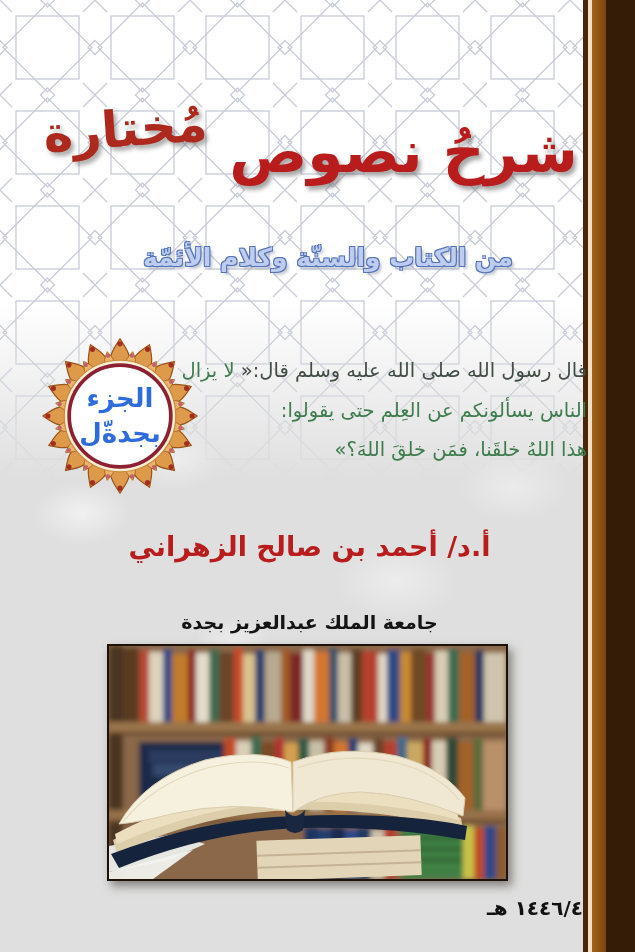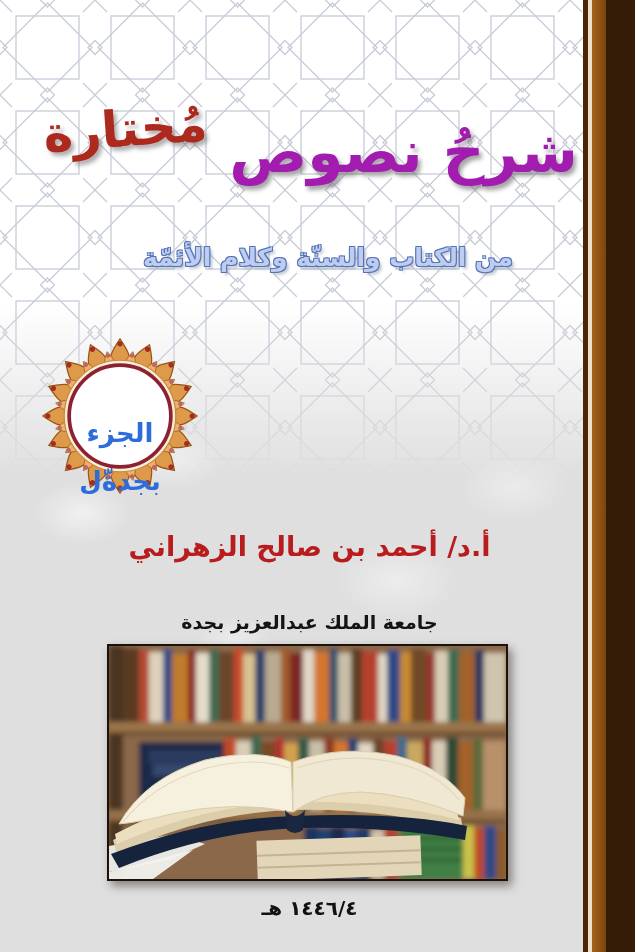--- a/index.html
+++ b/index.html
@@ -33,21 +33,21 @@
       radial-gradient(65px 42px at 30% 12%, rgba(255,255,255,.4), rgba(255,255,255,0) 70%);
   }
   
   .title{
     position:absolute;top:118px;left:0;width:583px;
     padding-left:38px;box-sizing:border-box;
     text-align:center;direction:rtl;font-weight:700;
     white-space:nowrap;
   }
   .t-blue{
-    font-size:58px;color:#a21caf;
+    font-size:58px;color:#b91c1c;
     text-shadow:3px 4px 4px rgba(105,105,105,.6);
     letter-spacing:1px;
   }
   .t-red{
     display:inline-block;position:relative;top:-26px;
     margin-right:16px;
     font-size:50px;color:#ad291d;
     transform:rotate(-4deg);
     text-shadow:3px 4px 4px rgba(105,105,105,.55);
   }
@@ -58,21 +58,21 @@
     font-size:25px;font-weight:700;color:#bdccef;
     text-shadow:
       1px 1px 0 #5474b8,-1px -1px 0 #5474b8,1px -1px 0 #5474b8,-1px 1px 0 #5474b8,
       3px 3px 3px rgba(120,130,150,.45);
   }
   
   .medallion{position:absolute;left:38px;top:334px;width:164px;height:164px;}
   .medallion svg{position:absolute;inset:0;}
   .vol-text{
     position:absolute;inset:0;display:flex;flex-direction:column;
-    align-items:center;justify-content:flex-end;gap:15px;
+    align-items:center;justify-content:center;gap:2px;
     direction:rtl;color:#2f6cdb;font-weight:700;font-size:26px;line-height:33px;
   }
   
   .hadith{
     position:absolute;top:351px;right:48px;width:382px;
     direction:rtl;text-align:right;
     font-size:19.5px;line-height:39.5px;font-weight:500;
     color:#3d7c4c;
   }
   .hadith .line{white-space:nowrap;}
@@ -91,21 +91,21 @@
   .photo{
     position:absolute;left:107px;top:644px;width:397px;height:233px;
     border:2px solid #1d1209;
     box-shadow:4px 5px 9px rgba(60,55,50,.55);
     overflow:hidden;background:#8a684a;
   }
   
   .date{
     position:absolute;top:896px;left:0;width:583px;
     padding-left:36px;box-sizing:border-box;
-    text-align:center;direction:rtl;
+    text-align:right;direction:rtl;
     font-size:20px;font-weight:700;color:#111;
   }
 </style>
 </head>
 <body>
 
 <div class="cover">
 
   <svg class="hero" width="583" height="500" viewBox="0 0 583 500">
     <defs>
@@ -195,20 +195,25 @@
       <use href="#petal2" transform="rotate(348.75 100 100)"></use>
       <circle cx="100" cy="100" r="68" fill="#f7ecd6" stroke="#c88a3a" stroke-width="1.5"></circle>
       <circle cx="100" cy="100" r="62" fill="#ffffff" stroke="#8c2132" stroke-width="4.5"></circle>
     </svg>
     <div class="vol-text">
       <div>الجزء</div>
       <div>بجدةّل</div>
     </div>
   </div>
 
+  <div class="hadith" dir="rtl">
+    <div class="line"><span class="intro">قال رسول الله صلى الله عليه وسلم قال:«</span><span> لا يزال</span></div>
+    <div class="line">الناس يسألونكم عن العِلم حتى يقولوا:</div>
+    <div class="line">هذا اللهُ خلقَنا، فمَن خلقَ اللهَ؟»</div>
+  </div>
 
   <div class="cline author">أ.د/ أحمد بن صالح الزهراني</div>
   <div class="cline university">جامعة الملك عبدالعزيز بجدة</div>
 
   <div class="photo">
     <svg width="397" height="233" viewBox="0 0 397 233">
       <defs>
         <filter id="blur1" x="-10%" y="-10%" width="120%" height="120%">
           <feGaussianBlur stdDeviation="2.4"></feGaussianBlur>
         </filter>

